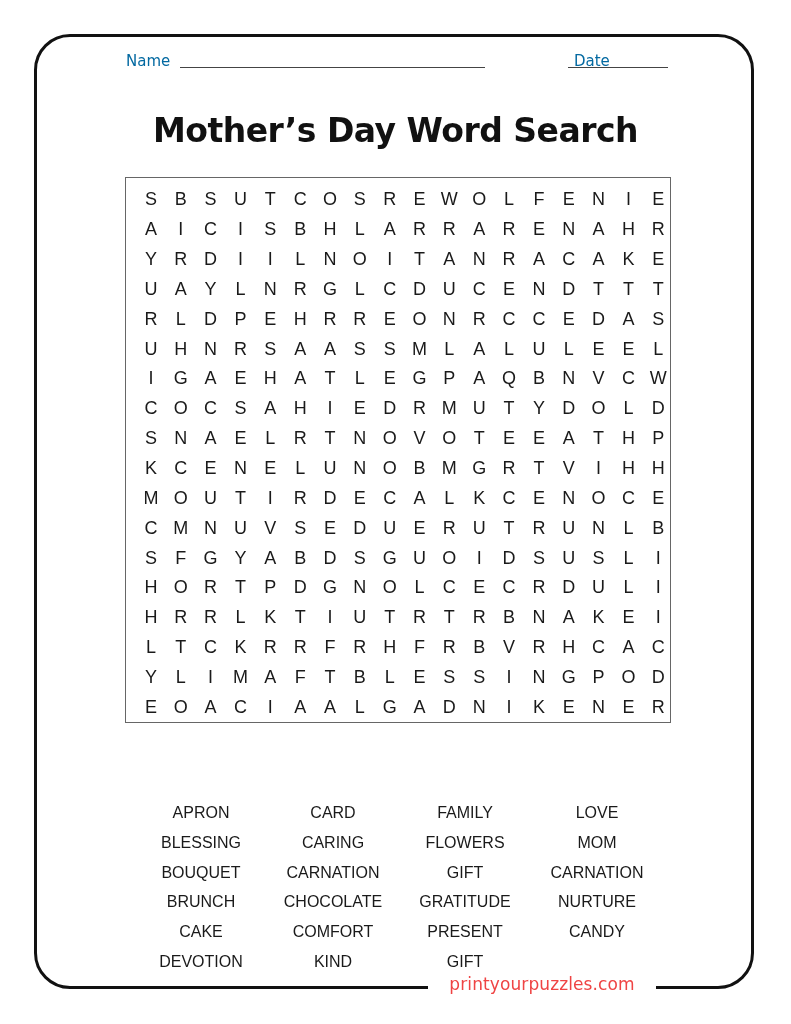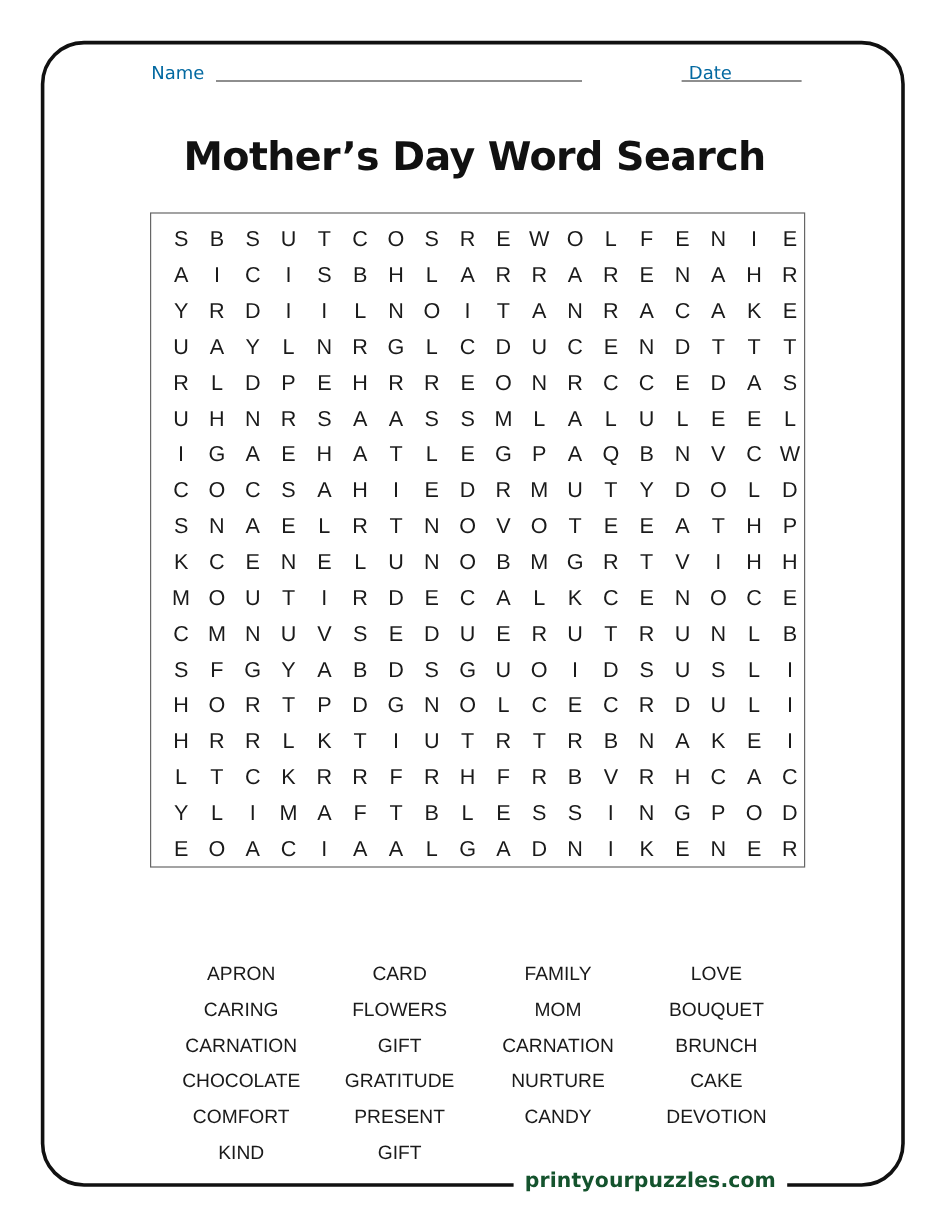--- a/index.html
+++ b/index.html
@@ -33,23 +33,23 @@
       height: 20px;
       background: #fff;
     }
     .footer-text {
       position: absolute;
       left: 428px;
       top: 974px;
       width: 228px;
       text-align: center;
       font-family: "DejaVu Sans", sans-serif;
-      font-weight: bold;
+      font-weight: normal;
       font-size: 17px;
-      color: #14532d;
+      color: #ef4444;
       letter-spacing: 0.1px;
     }
     .header-row {
       position: absolute;
       top: 52px;
       left: 0;
       width: 791px;
       height: 22px;
       font-family: "DejaVu Sans", sans-serif;
       font-size: 15px;
@@ -464,20 +464,21 @@
       <div class="cell">E</div>
       <div class="cell">R</div>
     </div>
 </div>
 
 <div class="word-list" id="word-list">
     <div class="word">APRON</div>
     <div class="word">CARD</div>
     <div class="word">FAMILY</div>
     <div class="word">LOVE</div>
+    <div class="word">BLESSING</div>
     <div class="word">CARING</div>
     <div class="word">FLOWERS</div>
     <div class="word">MOM</div>
     <div class="word">BOUQUET</div>
     <div class="word">CARNATION</div>
     <div class="word">GIFT</div>
     <div class="word">CARNATION</div>
     <div class="word">BRUNCH</div>
     <div class="word">CHOCOLATE</div>
     <div class="word">GRATITUDE</div>

